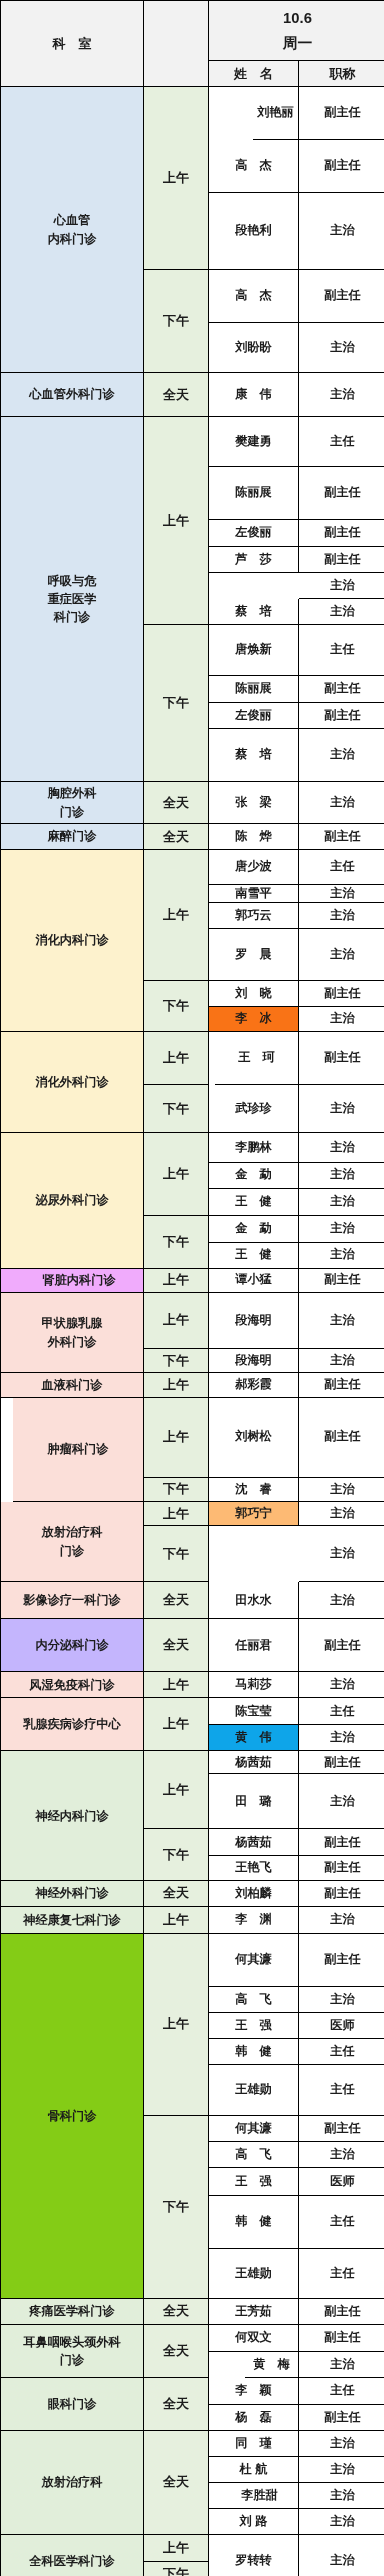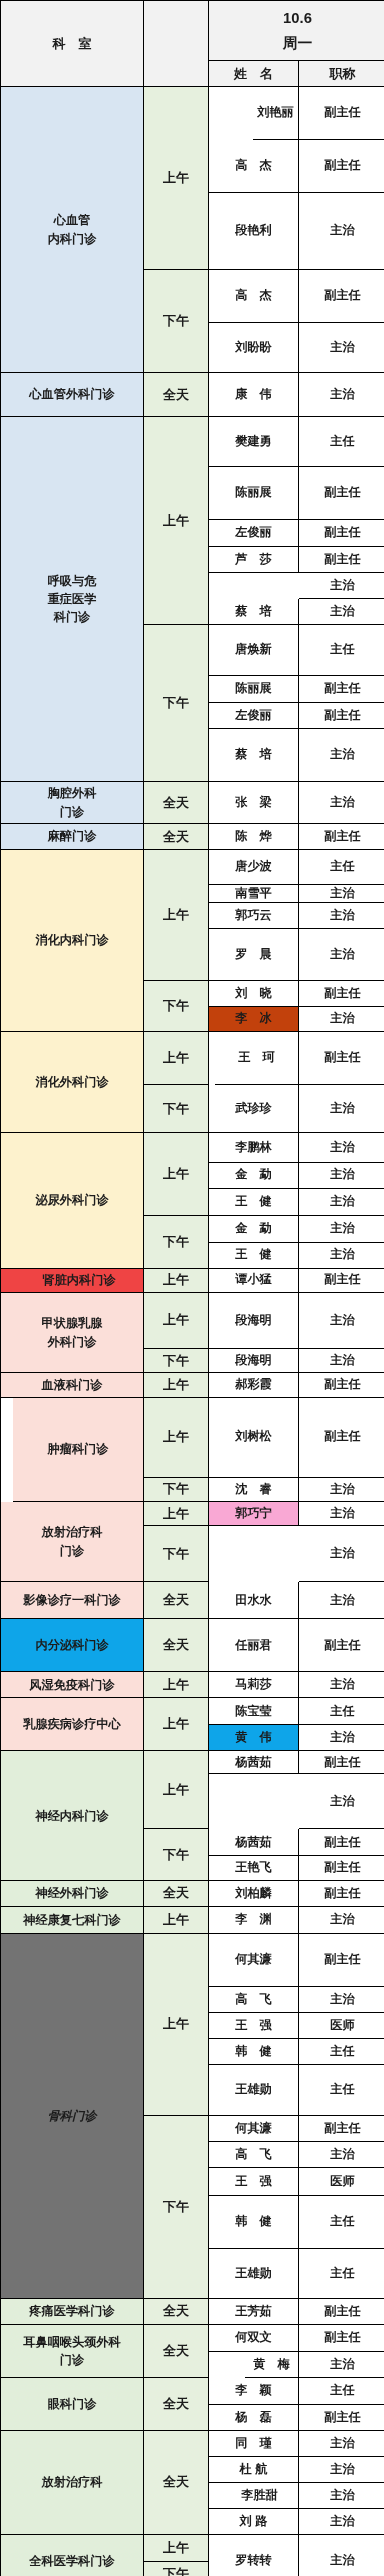--- a/index.html
+++ b/index.html
@@ -101,21 +101,21 @@
     <div class="cell f-name bb1" style="grid-area: 21 / 4 / span 1 / span 1; background: rgb(255, 255, 255);">主任</div>
     <div class="cell f-name br1 bb1" style="grid-area: 22 / 3 / span 1 / span 1; background: rgb(255, 255, 255);">南雪平</div>
     <div class="cell f-name bb1" style="grid-area: 22 / 4 / span 1 / span 1; background: rgb(255, 255, 255);">主治</div>
     <div class="cell f-name br1 bb1" style="grid-area: 23 / 3 / span 1 / span 1; background: rgb(255, 255, 255);">郭巧云</div>
     <div class="cell f-name bb1" style="grid-area: 23 / 4 / span 1 / span 1; background: rgb(255, 255, 255);">主治</div>
     <div class="cell f-name br1 bb2" style="grid-area: 24 / 3 / span 1 / span 1; background: rgb(255, 255, 255);">罗　晨</div>
     <div class="cell f-name bb2" style="grid-area: 24 / 4 / span 1 / span 1; background: rgb(255, 255, 255);">主治</div>
     <div class="cell f-time br2 bb2" style="grid-area: 25 / 2 / span 2 / span 1; background: rgb(230, 240, 222);">下午</div>
     <div class="cell f-name br1 bb1" style="grid-area: 25 / 3 / span 1 / span 1; background: rgb(255, 255, 255);">刘　晓</div>
     <div class="cell f-name bb1" style="grid-area: 25 / 4 / span 1 / span 1; background: rgb(255, 255, 255);">副主任</div>
-    <div class="cell f-name br1 bb2" style="grid-area: 26 / 3 / span 1 / span 1; background: #c2410c;">李　冰</div>
+    <div class="cell f-name br1 bb2" style="grid-area: 26 / 3 / span 1 / span 1; background: #f97316;">李　冰</div>
     <div class="cell f-name bb2" style="grid-area: 26 / 4 / span 1 / span 1; background: rgb(255, 255, 255);">主治</div>
     <div class="cell f-dept br2 bb2" style="grid-area: 27 / 1 / span 2 / span 1; background: rgb(253, 242, 205);">消化外科门诊</div>
     <div class="cell f-time br2 bb2" style="grid-area: 27 / 2 / span 1 / span 1; background: rgb(230, 240, 222);">上午</div>
     <div class="cell f-name br1 bb2" style="grid-area: 27 / 3 / span 1 / span 1; background: rgb(255, 255, 255); margin-left: 6px;">王　珂</div>
     <div class="cell f-name bb2" style="grid-area: 27 / 4 / span 1 / span 1; background: rgb(255, 255, 255);">副主任</div>
     <div class="cell f-time br2 bb2" style="grid-area: 28 / 2 / span 1 / span 1; background: rgb(230, 240, 222);">下午</div>
     <div class="cell f-name br1 bb2" style="grid-area: 28 / 3 / span 1 / span 1; background: rgb(255, 255, 255);">武珍珍</div>
     <div class="cell f-name bb2" style="grid-area: 28 / 4 / span 1 / span 1; background: rgb(255, 255, 255);">主治</div>
     <div class="cell f-dept br2 bb2" style="grid-area: 29 / 1 / span 5 / span 1; background: rgb(253, 242, 205);">泌尿外科门诊</div>
     <div class="cell f-time br2 bb2" style="grid-area: 29 / 2 / span 3 / span 1; background: rgb(230, 240, 222);">上午</div>
@@ -123,21 +123,21 @@
     <div class="cell f-name bb1" style="grid-area: 29 / 4 / span 1 / span 1; background: rgb(255, 255, 255);">主治</div>
     <div class="cell f-name br1 bb1" style="grid-area: 30 / 3 / span 1 / span 1; background: rgb(255, 255, 255);">金　勐</div>
     <div class="cell f-name bb1" style="grid-area: 30 / 4 / span 1 / span 1; background: rgb(255, 255, 255);">主治</div>
     <div class="cell f-name br1 bb2" style="grid-area: 31 / 3 / span 1 / span 1; background: rgb(255, 255, 255);">王　健</div>
     <div class="cell f-name bb2" style="grid-area: 31 / 4 / span 1 / span 1; background: rgb(255, 255, 255);">主治</div>
     <div class="cell f-time br2 bb2" style="grid-area: 32 / 2 / span 2 / span 1; background: rgb(230, 240, 222);">下午</div>
     <div class="cell f-name br1 bb1" style="grid-area: 32 / 3 / span 1 / span 1; background: rgb(255, 255, 255);">金　勐</div>
     <div class="cell f-name bb1" style="grid-area: 32 / 4 / span 1 / span 1; background: rgb(255, 255, 255);">主治</div>
     <div class="cell f-name br1 bb2" style="grid-area: 33 / 3 / span 1 / span 1; background: rgb(255, 255, 255);">王　健</div>
     <div class="cell f-name bb2" style="grid-area: 33 / 4 / span 1 / span 1; background: rgb(255, 255, 255);">主治</div>
-    <div class="cell f-dept br2 bb2" style="grid-area: 34 / 1 / span 1 / span 1; background: #ef4444; padding-left: 14px;">肾脏内科门诊</div>
+    <div class="cell f-dept br2 bb2" style="grid-area: 34 / 1 / span 1 / span 1; background: #f0abfc; padding-left: 14px;">肾脏内科门诊</div>
     <div class="cell f-time br2 bb2" style="grid-area: 34 / 2 / span 1 / span 1; background: rgb(230, 240, 222);">上午</div>
     <div class="cell f-name br1 bb2" style="grid-area: 34 / 3 / span 1 / span 1; background: rgb(255, 255, 255);">谭小猛</div>
     <div class="cell f-name bb2" style="grid-area: 34 / 4 / span 1 / span 1; background: rgb(255, 255, 255);">副主任</div>
     <div class="cell f-dept br2 bb2" style="grid-area: 35 / 1 / span 2 / span 1; background: rgb(251, 223, 217);">甲状腺乳腺
 外科门诊</div>
     <div class="cell f-time br2 bb2" style="grid-area: 35 / 2 / span 1 / span 1; background: rgb(230, 240, 222);">上午</div>
     <div class="cell f-name br1 bb2" style="grid-area: 35 / 3 / span 1 / span 1; background: rgb(255, 255, 255);">段海明</div>
     <div class="cell f-name bb2" style="grid-area: 35 / 4 / span 1 / span 1; background: rgb(255, 255, 255);">主治</div>
     <div class="cell f-time br2 bb2" style="grid-area: 36 / 2 / span 1 / span 1; background: rgb(230, 240, 222);">下午</div>
     <div class="cell f-name br1 bb2" style="grid-area: 36 / 3 / span 1 / span 1; background: rgb(255, 255, 255);">段海明</div>
@@ -149,61 +149,62 @@
     <div class="cell f-dept br2 bb2" style="grid-area: 38 / 1 / span 2 / span 1; background: rgb(251, 223, 217); margin-left: 12px;">肿瘤科门诊</div>
     <div class="cell f-time br2 bb2" style="grid-area: 38 / 2 / span 1 / span 1; background: rgb(230, 240, 222);">上午</div>
     <div class="cell f-name br1 bb2" style="grid-area: 38 / 3 / span 1 / span 1; background: rgb(255, 255, 255);">刘树松</div>
     <div class="cell f-name bb2" style="grid-area: 38 / 4 / span 1 / span 1; background: rgb(255, 255, 255);">副主任</div>
     <div class="cell f-time br2 bb2" style="grid-area: 39 / 2 / span 1 / span 1; background: rgb(230, 240, 222);">下午</div>
     <div class="cell f-name br1 bb2" style="grid-area: 39 / 3 / span 1 / span 1; background: rgb(255, 255, 255);">沈　睿</div>
     <div class="cell f-name bb2" style="grid-area: 39 / 4 / span 1 / span 1; background: rgb(255, 255, 255);">主治</div>
     <div class="cell f-dept br2 bb2" style="grid-area: 40 / 1 / span 2 / span 1; background: rgb(251, 223, 217);">放射治疗科
 门诊</div>
     <div class="cell f-time br2 bb2" style="grid-area: 40 / 2 / span 1 / span 1; background: rgb(230, 240, 222);">上午</div>
-    <div class="cell f-name br1 bb2" style="grid-area: 40 / 3 / span 1 / span 1; background: #f9a8d4;">郭巧宁</div>
+    <div class="cell f-name br1 bb2" style="grid-area: 40 / 3 / span 1 / span 1; background: #fdba74;">郭巧宁</div>
     <div class="cell f-name bb2" style="grid-area: 40 / 4 / span 1 / span 1; background: rgb(255, 255, 255);">主治</div>
     <div class="cell f-time br2 bb2" style="grid-area: 41 / 2 / span 1 / span 1; background: rgb(230, 240, 222);">下午</div>
     <div class="cell f-name bb2" style="grid-area: 41 / 4 / span 1 / span 1; background: rgb(255, 255, 255);">主治</div>
     <div class="cell f-dept br2 bb2" style="grid-area: 42 / 1 / span 1 / span 1; background: rgb(251, 223, 217);">影像诊疗一科门诊</div>
     <div class="cell f-time br2 bb2" style="grid-area: 42 / 2 / span 1 / span 1; background: rgb(230, 240, 222);">全天</div>
     <div class="cell f-name br1 bb2" style="grid-area: 42 / 3 / span 1 / span 1; background: rgb(255, 255, 255);">田水水</div>
     <div class="cell f-name bb2" style="grid-area: 42 / 4 / span 1 / span 1; background: rgb(255, 255, 255);">主治</div>
-    <div class="cell f-dept br2 bb2" style="grid-area: 43 / 1 / span 1 / span 1; background: #0ea5e9;">内分泌科门诊</div>
+    <div class="cell f-dept br2 bb2" style="grid-area: 43 / 1 / span 1 / span 1; background: #c4b5fd;">内分泌科门诊</div>
     <div class="cell f-time br2 bb2" style="grid-area: 43 / 2 / span 1 / span 1; background: rgb(230, 240, 222);">全天</div>
     <div class="cell f-name br1 bb2" style="grid-area: 43 / 3 / span 1 / span 1; background: rgb(255, 255, 255);">任丽君</div>
     <div class="cell f-name bb2" style="grid-area: 43 / 4 / span 1 / span 1; background: rgb(255, 255, 255);">副主任</div>
     <div class="cell f-dept br2 bb2" style="grid-area: 44 / 1 / span 1 / span 1; background: rgb(251, 223, 217);">风湿免疫科门诊</div>
     <div class="cell f-time br2 bb2" style="grid-area: 44 / 2 / span 1 / span 1; background: rgb(230, 240, 222);">上午</div>
     <div class="cell f-name br1 bb2" style="grid-area: 44 / 3 / span 1 / span 1; background: rgb(255, 255, 255);">马莉莎</div>
     <div class="cell f-name bb2" style="grid-area: 44 / 4 / span 1 / span 1; background: rgb(255, 255, 255);">主治</div>
     <div class="cell f-dept br2 bb2" style="grid-area: 45 / 1 / span 2 / span 1; background: rgb(251, 223, 217);">乳腺疾病诊疗中心</div>
     <div class="cell f-time br2 bb2" style="grid-area: 45 / 2 / span 2 / span 1; background: rgb(230, 240, 222);">上午</div>
     <div class="cell f-name br1 bb1" style="grid-area: 45 / 3 / span 1 / span 1; background: rgb(255, 255, 255);">陈宝莹</div>
     <div class="cell f-name bb1" style="grid-area: 45 / 4 / span 1 / span 1; background: rgb(255, 255, 255);">主任</div>
     <div class="cell f-name br1 bb2" style="grid-area: 46 / 3 / span 1 / span 1; background: #0ea5e9;">黄　伟</div>
     <div class="cell f-name bb2" style="grid-area: 46 / 4 / span 1 / span 1; background: rgb(255, 255, 255);">主治</div>
     <div class="cell f-dept br2 bb2" style="grid-area: 47 / 1 / span 4 / span 1; background: rgb(225, 238, 218);">神经内科门诊</div>
     <div class="cell f-time br2 bb2" style="grid-area: 47 / 2 / span 2 / span 1; background: rgb(230, 240, 222);">上午</div>
     <div class="cell f-name br1 bb1" style="grid-area: 47 / 3 / span 1 / span 1; background: rgb(255, 255, 255);">杨茜茹</div>
     <div class="cell f-name bb1" style="grid-area: 47 / 4 / span 1 / span 1; background: rgb(255, 255, 255);">副主任</div>
+    <div class="cell f-name br1 bb2" style="grid-area: 48 / 3 / span 1 / span 1; background: rgb(255, 255, 255);">田　璐</div>
     <div class="cell f-name bb2" style="grid-area: 48 / 4 / span 1 / span 1; background: rgb(255, 255, 255);">主治</div>
     <div class="cell f-time br2 bb2" style="grid-area: 49 / 2 / span 2 / span 1; background: rgb(230, 240, 222);">下午</div>
     <div class="cell f-name br1 bb1" style="grid-area: 49 / 3 / span 1 / span 1; background: rgb(255, 255, 255);">杨茜茹</div>
     <div class="cell f-name bb1" style="grid-area: 49 / 4 / span 1 / span 1; background: rgb(255, 255, 255);">副主任</div>
     <div class="cell f-name br1 bb2" style="grid-area: 50 / 3 / span 1 / span 1; background: rgb(255, 255, 255);">王艳飞</div>
     <div class="cell f-name bb2" style="grid-area: 50 / 4 / span 1 / span 1; background: rgb(255, 255, 255);">副主任</div>
     <div class="cell f-dept br2 bb2" style="grid-area: 51 / 1 / span 1 / span 1; background: rgb(225, 238, 218);">神经外科门诊</div>
     <div class="cell f-time br2 bb2" style="grid-area: 51 / 2 / span 1 / span 1; background: rgb(230, 240, 222);">全天</div>
     <div class="cell f-name br1 bb2" style="grid-area: 51 / 3 / span 1 / span 1; background: rgb(255, 255, 255);">刘柏麟</div>
     <div class="cell f-name bb2" style="grid-area: 51 / 4 / span 1 / span 1; background: rgb(255, 255, 255);">副主任</div>
     <div class="cell f-dept br2 bb2" style="grid-area: 52 / 1 / span 1 / span 1; background: rgb(225, 238, 218);">神经康复七科门诊</div>
     <div class="cell f-time br2 bb2" style="grid-area: 52 / 2 / span 1 / span 1; background: rgb(230, 240, 222);">上午</div>
     <div class="cell f-name br1 bb2" style="grid-area: 52 / 3 / span 1 / span 1; background: rgb(255, 255, 255);">李　渊</div>
     <div class="cell f-name bb2" style="grid-area: 52 / 4 / span 1 / span 1; background: rgb(255, 255, 255);">主治</div>
-    <div class="cell f-dept br2 bb2" style="grid-area: 53 / 1 / span 10 / span 1; background: #737373; font-style: italic;">骨科门诊</div>
+    <div class="cell f-dept br2 bb2" style="grid-area: 53 / 1 / span 10 / span 1; background: #84cc16;">骨科门诊</div>
     <div class="cell f-time br2 bb2" style="grid-area: 53 / 2 / span 5 / span 1; background: rgb(230, 240, 222);">上午</div>
     <div class="cell f-name br1 bb1" style="grid-area: 53 / 3 / span 1 / span 1; background: rgb(255, 255, 255);">何其濂</div>
     <div class="cell f-name bb1" style="grid-area: 53 / 4 / span 1 / span 1; background: rgb(255, 255, 255);">副主任</div>
     <div class="cell f-name br1 bb1" style="grid-area: 54 / 3 / span 1 / span 1; background: rgb(255, 255, 255);">高　飞</div>
     <div class="cell f-name bb1" style="grid-area: 54 / 4 / span 1 / span 1; background: rgb(255, 255, 255);">主治</div>
     <div class="cell f-name br1 bb1" style="grid-area: 55 / 3 / span 1 / span 1; background: rgb(255, 255, 255);">王　强</div>
     <div class="cell f-name bb1" style="grid-area: 55 / 4 / span 1 / span 1; background: rgb(255, 255, 255);">医师</div>
     <div class="cell f-name br1 bb1" style="grid-area: 56 / 3 / span 1 / span 1; background: rgb(255, 255, 255);">韩　健</div>
     <div class="cell f-name bb1" style="grid-area: 56 / 4 / span 1 / span 1; background: rgb(255, 255, 255);">主任</div>
     <div class="cell f-name br1 bb2" style="grid-area: 57 / 3 / span 1 / span 1; background: rgb(255, 255, 255);">王雄勋</div>

